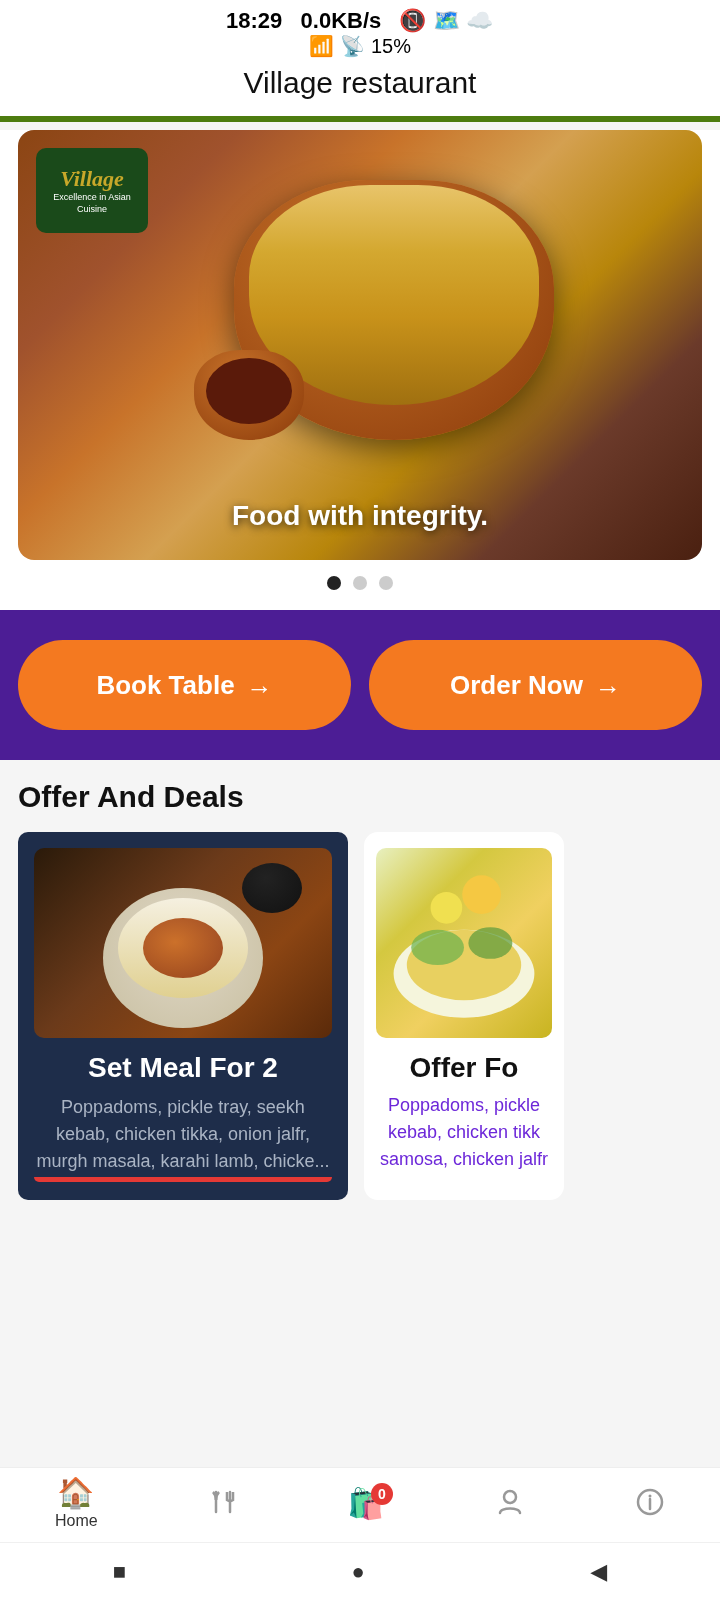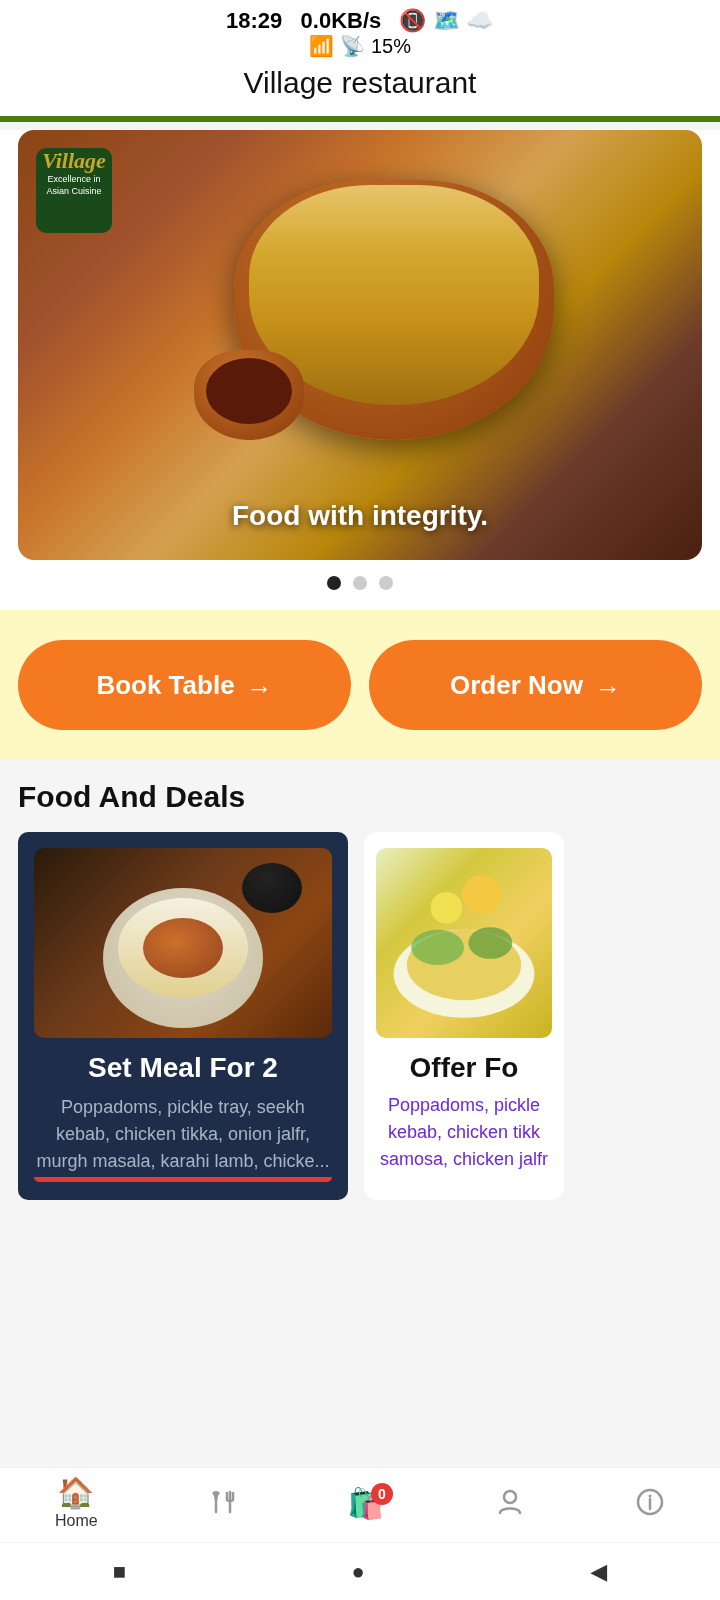--- a/index.html
+++ b/index.html
@@ -113,28 +113,28 @@
       border-radius: 50%;
       position: absolute;
       top: 8px;
       left: 12px;
     }
 
     .village-logo {
       position: absolute;
       top: 18px;
       left: 18px;
-      width: 76px;
+      width: 112px;
       height: 85px;
       background: #1a4a1a;
       border-radius: 10px;
       display: flex;
       flex-direction: column;
       align-items: center;
-      justify-content: flex-start;
+      justify-content: center;
       z-index: 10;
     }
     .village-logo-text {
       color: #c8a82a;
       font-size: 22px;
       font-style: italic;
       font-weight: bold;
       font-family: Georgia, serif;
     }
     .village-logo-sub {
@@ -166,21 +166,21 @@
     .dot {
       width: 14px;
       height: 14px;
       border-radius: 50%;
     }
     .dot.active { background: #222; }
     .dot.inactive { background: #ccc; }
 
     
     .action-buttons {
-      background: #fef9c3;
+      background: #4c1d95;
       display: flex;
       gap: 18px;
       padding: 30px 18px 30px;
     }
     .action-btn {
       flex: 1;
       height: 90px;
       border-radius: 50px;
       background: #f47920;
       border: none;
@@ -451,21 +451,21 @@
     <span>Book Table</span>
     <span class="arrow-icon">→</span>
   </button>
   <button class="action-btn">
     <span>Order Now</span>
     <span class="arrow-icon">→</span>
   </button>
 </div>
 
 <div class="offers-section">
-  <h2 class="offers-title">Food And Deals</h2>
+  <h2 class="offers-title">Offer And Deals</h2>
 
   <div class="offers-scroll">
 
     <div class="offer-card">
       <div class="offer-card-image">
         <div class="dark-bowl"></div>
         <div class="plate">
           <div class="plate-rice"></div>
           <div class="plate-curry"></div>
         </div>

